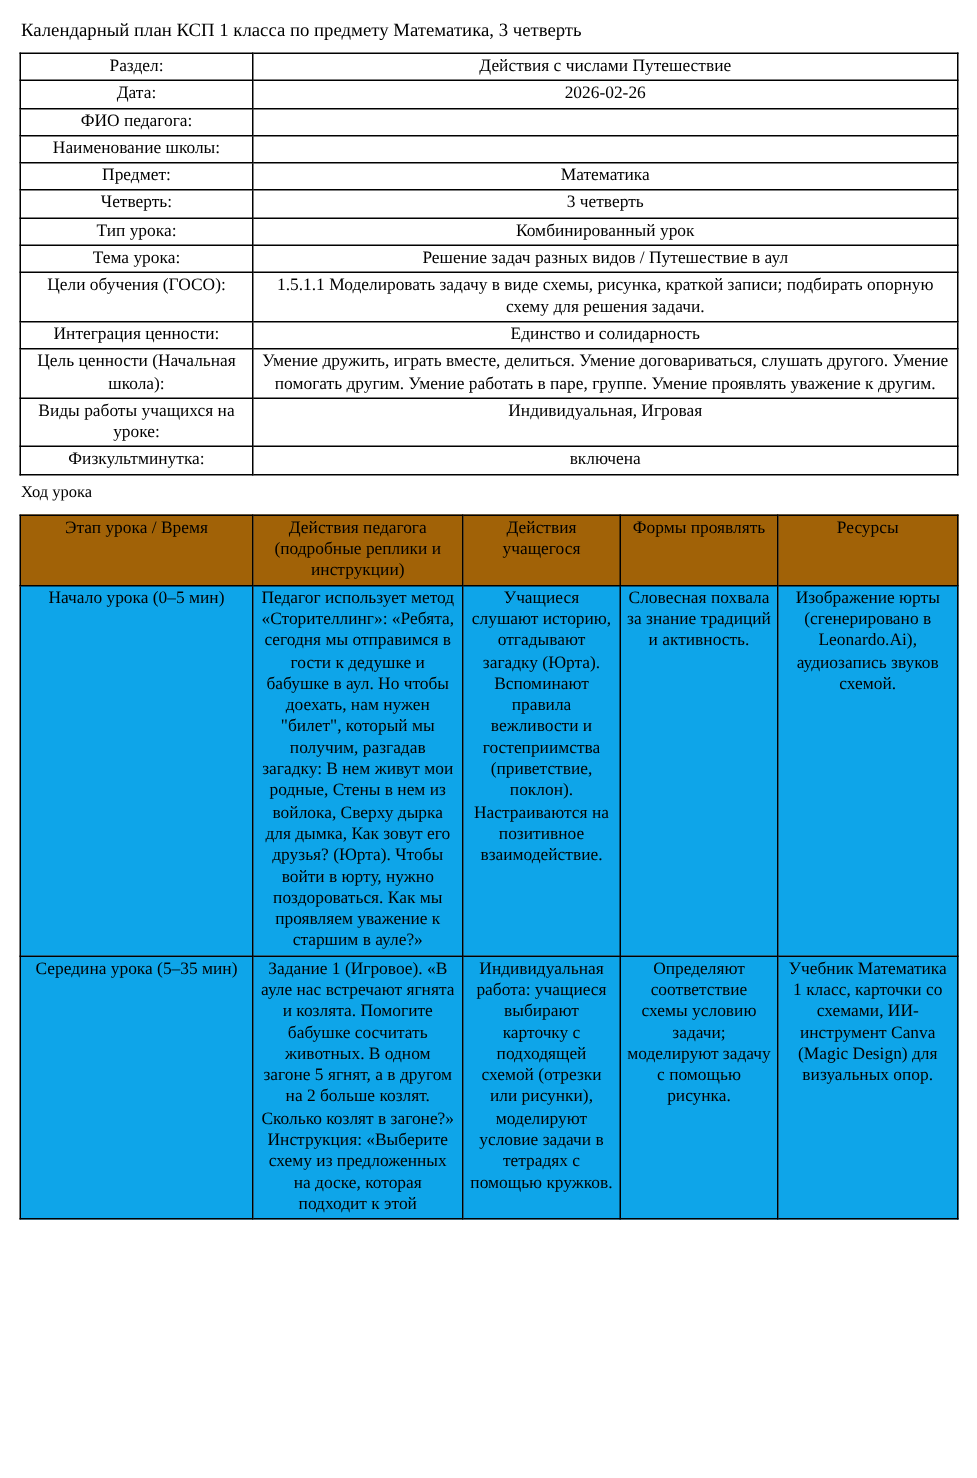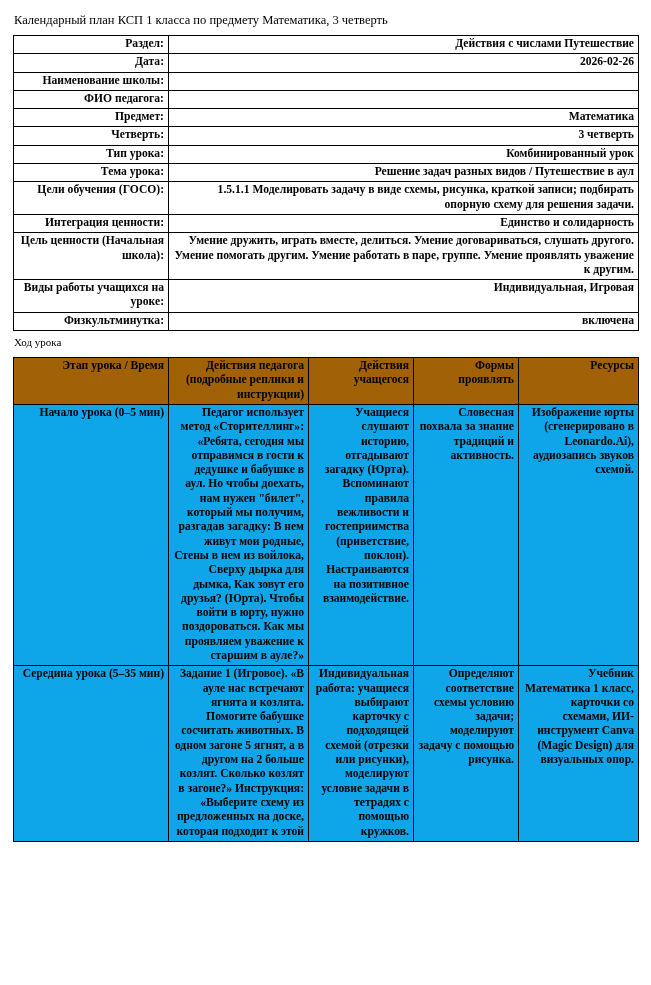--- a/index.html
+++ b/index.html
@@ -32,22 +32,22 @@
     table-layout: fixed;
     width: 625px;
     border: 1px solid #000000;
   }
   table.sheet td, table.sheet th {
     border: 1px solid #000000;
     padding: 1px 4px 2px 4px;
     font-size: 11.6px;
     line-height: 14.3px;
     vertical-align: top;
-    text-align: right;
-    font-weight: bold;
+    text-align: center;
+    font-weight: normal;
     word-wrap: break-word;
     overflow-wrap: break-word;
     hyphens: none;
   }
   
   table.info col.c-label { width: 155px; }
   table.info col.c-value { width: 470px; }
   table.info td.label { white-space: normal; }
   table.info td.value { white-space: normal; }
 
@@ -85,25 +85,25 @@
     <tbody>
       <tr>
         <td class="label">Раздел:</td>
         <td class="value">Действия с числами Путешествие</td>
       </tr>
       <tr>
         <td class="label">Дата:</td>
         <td class="value">2026-02-26</td>
       </tr>
       <tr>
-        <td class="label">Наименование школы:</td>
+        <td class="label">ФИО педагога:</td>
         <td class="value"></td>
       </tr>
       <tr>
-        <td class="label">ФИО педагога:</td>
+        <td class="label">Наименование школы:</td>
         <td class="value"></td>
       </tr>
       <tr>
         <td class="label">Предмет:</td>
         <td class="value">Математика</td>
       </tr>
       <tr>
         <td class="label">Четверть:</td>
         <td class="value">3 четверть</td>
       </tr>

